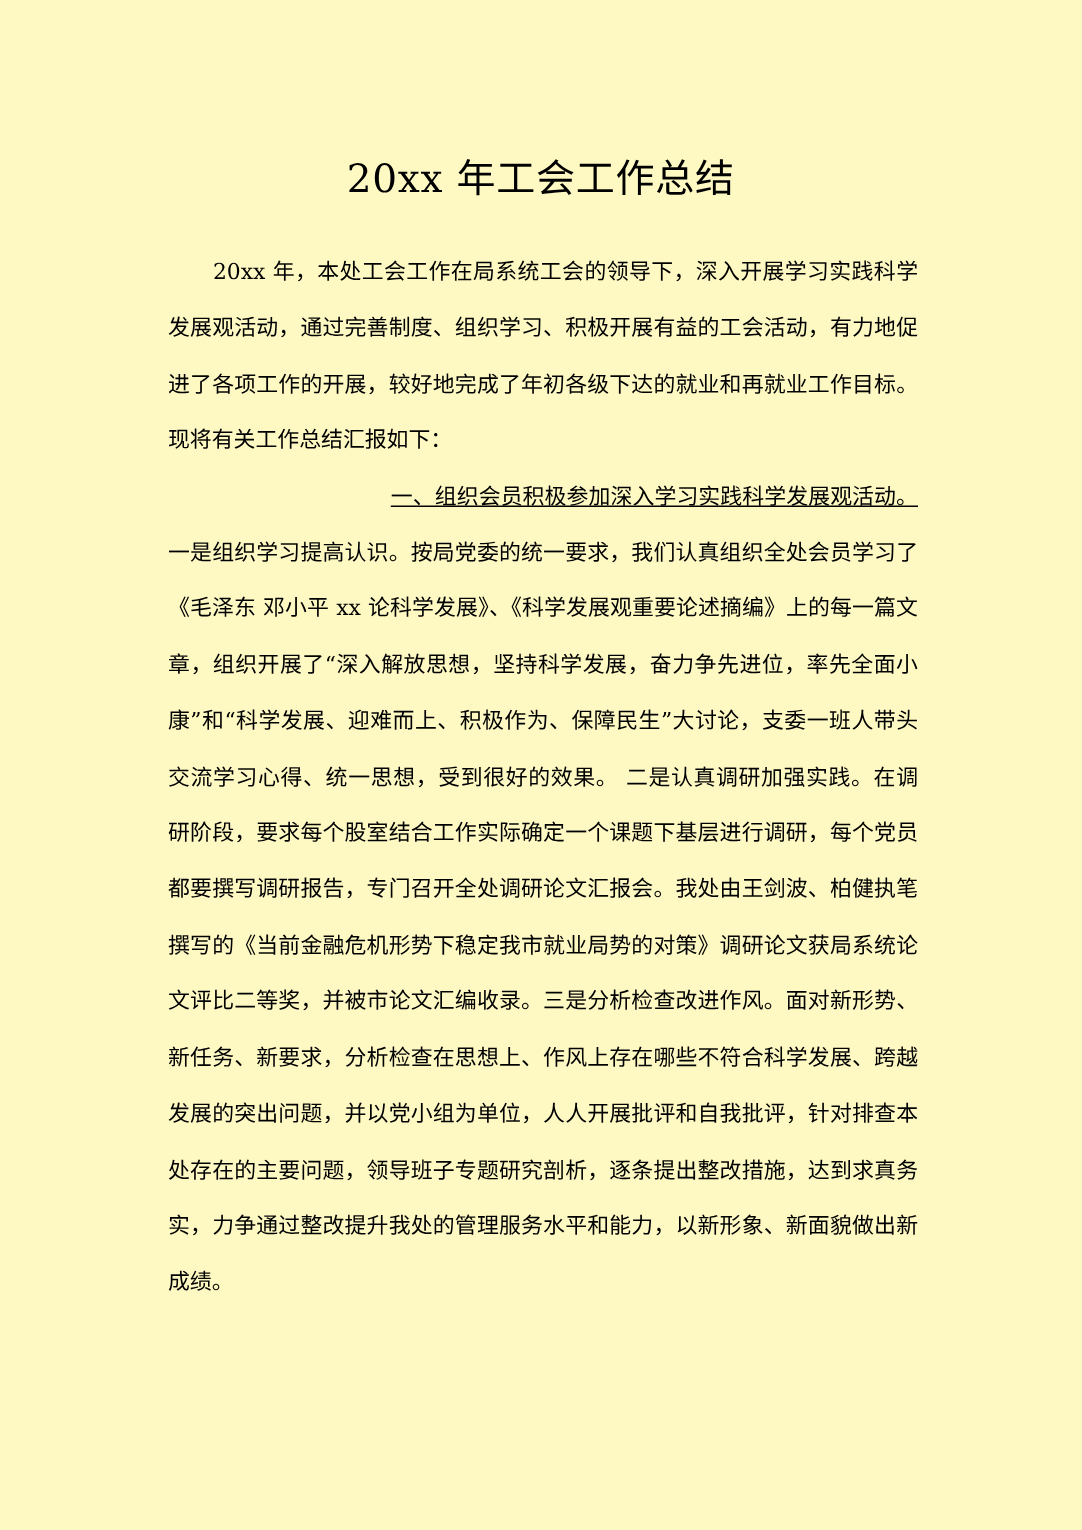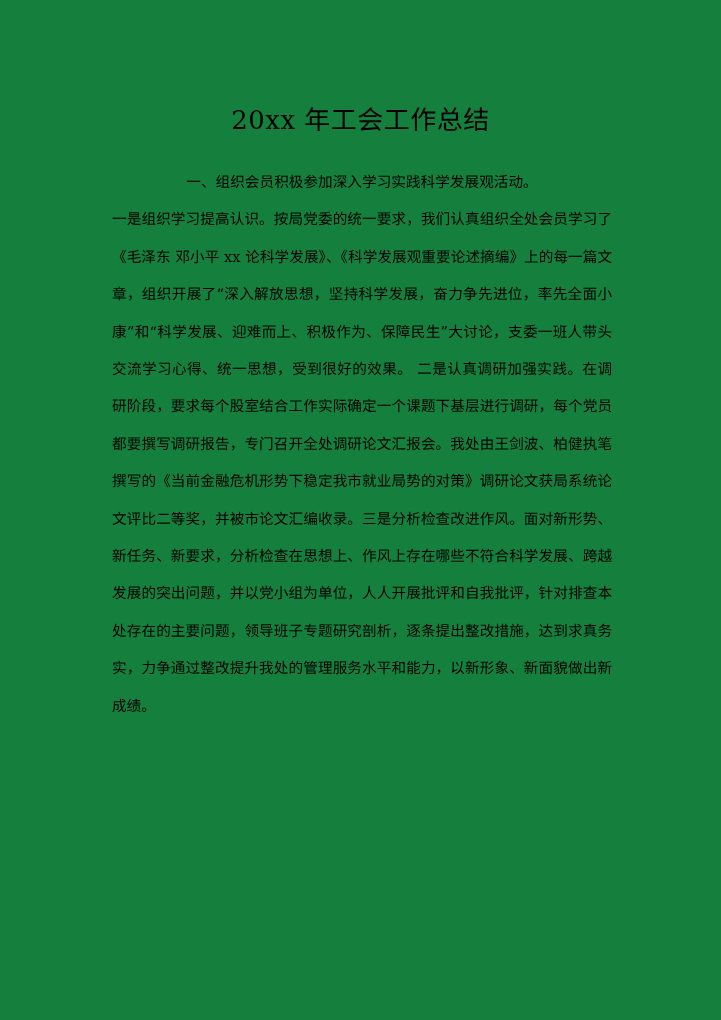--- a/index.html
+++ b/index.html
@@ -14,21 +14,21 @@
     overflow: hidden;
     font-family: "DejaVu Serif", "Liberation Serif", serif;
     color: #000000;
     -webkit-font-smoothing: antialiased;
   }
 
   .page {
     position: relative;
     width: 721px;
     height: 1020px;
-    background: #15803d;
+    background: #fef9c3;
     box-sizing: border-box;
   }
 
   .doc-title {
     position: absolute;
     left: 0;
     right: 0;
     top: 86px;
     text-align: center;
     font-size: 26px;
@@ -55,37 +55,39 @@
     font-family: "DejaVu Serif", "Liberation Serif", serif;
     word-break: break-all;
     letter-spacing: 0.05px;
   }
 
   .para.indent {
     text-indent: 2.05em;
   }
 
   .para.nojustify {
-    text-align: center;
+    text-align: right;
+    text-decoration: underline;
   }
 
   
   .para.dense {
     letter-spacing: -0.02px;
   }
 </style>
 </head>
 <body>
 
 <div class="page">
 
   <h1 class="doc-title">20xx 年工会工作总结</h1>
 
   <div class="body-block">
 
+    <p class="para indent dense">20xx 年，本处工会工作在局系统工会的领导下，深入开展学习实践科学发展观活动，通过完善制度、组织学习、积极开展有益的工会活动，有力地促进了各项工作的开展，较好地完成了年初各级下达的就业和再就业工作目标。现将有关工作总结汇报如下：</p>
 
     <p class="para nojustify">一、组织会员积极参加深入学习实践科学发展观活动。</p>
 
     <p class="para dense">一是组织学习提高认识。按局党委的统一要求，我们认真组织全处会员学习了《毛泽东 邓小平 xx 论科学发展》、《科学发展观重要论述摘编》上的每一篇文章，组织开展了“深入解放思想，坚持科学发展，奋力争先进位，率先全面小康”和“科学发展、迎难而上、积极作为、保障民生”大讨论，支委一班人带头交流学习心得、统一思想，受到很好的效果。 二是认真调研加强实践。在调研阶段，要求每个股室结合工作实际确定一个课题下基层进行调研，每个党员都要撰写调研报告，专门召开全处调研论文汇报会。我处由王剑波、柏健执笔撰写的《当前金融危机形势下稳定我市就业局势的对策》调研论文获局系统论文评比二等奖，并被市论文汇编收录。三是分析检查改进作风。面对新形势、新任务、新要求，分析检查在思想上、作风上存在哪些不符合科学发展、跨越发展的突出问题，并以党小组为单位，人人开展批评和自我批评，针对排查本处存在的主要问题，领导班子专题研究剖析，逐条提出整改措施，达到求真务实，力争通过整改提升我处的管理服务水平和能力，以新形象、新面貌做出新成绩。</p>
 
 
 
   </div>
 
 </div>

